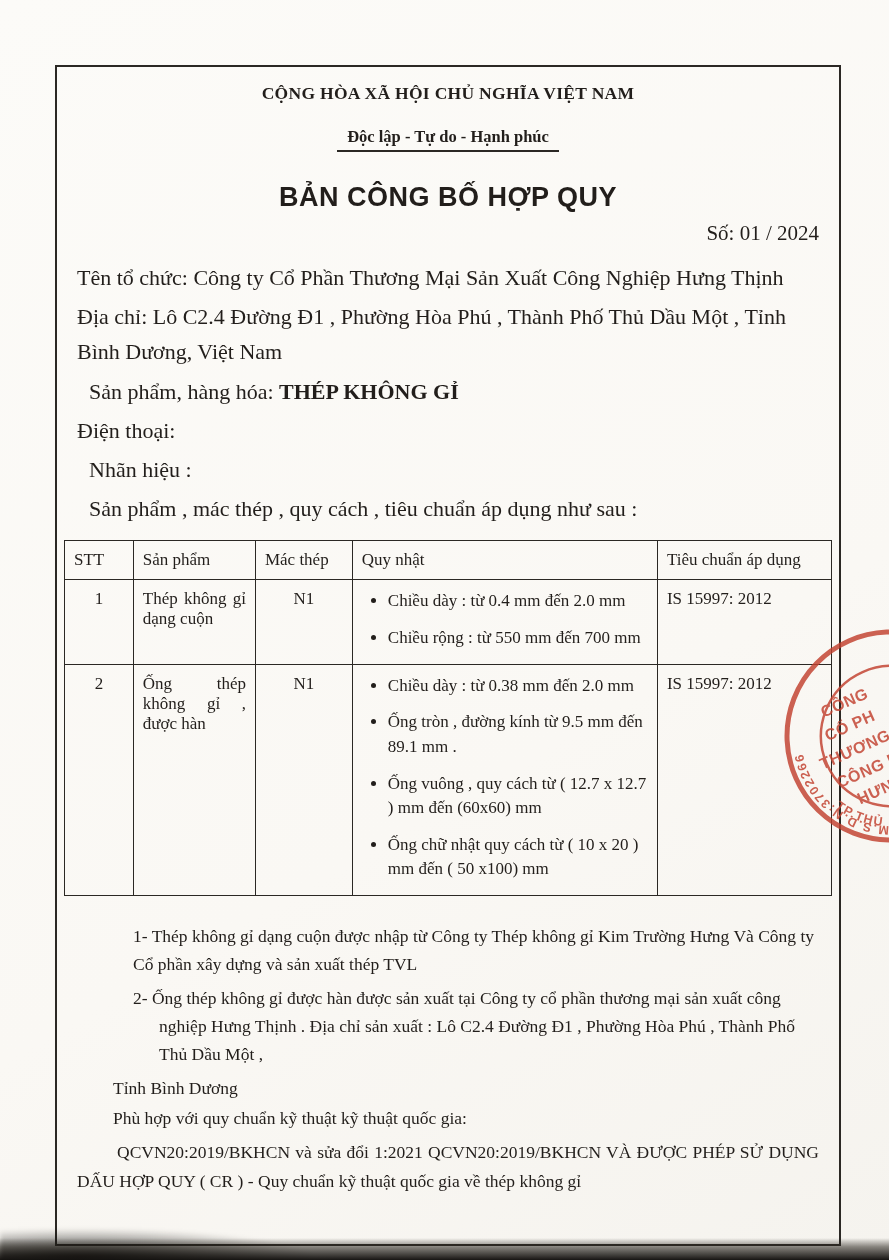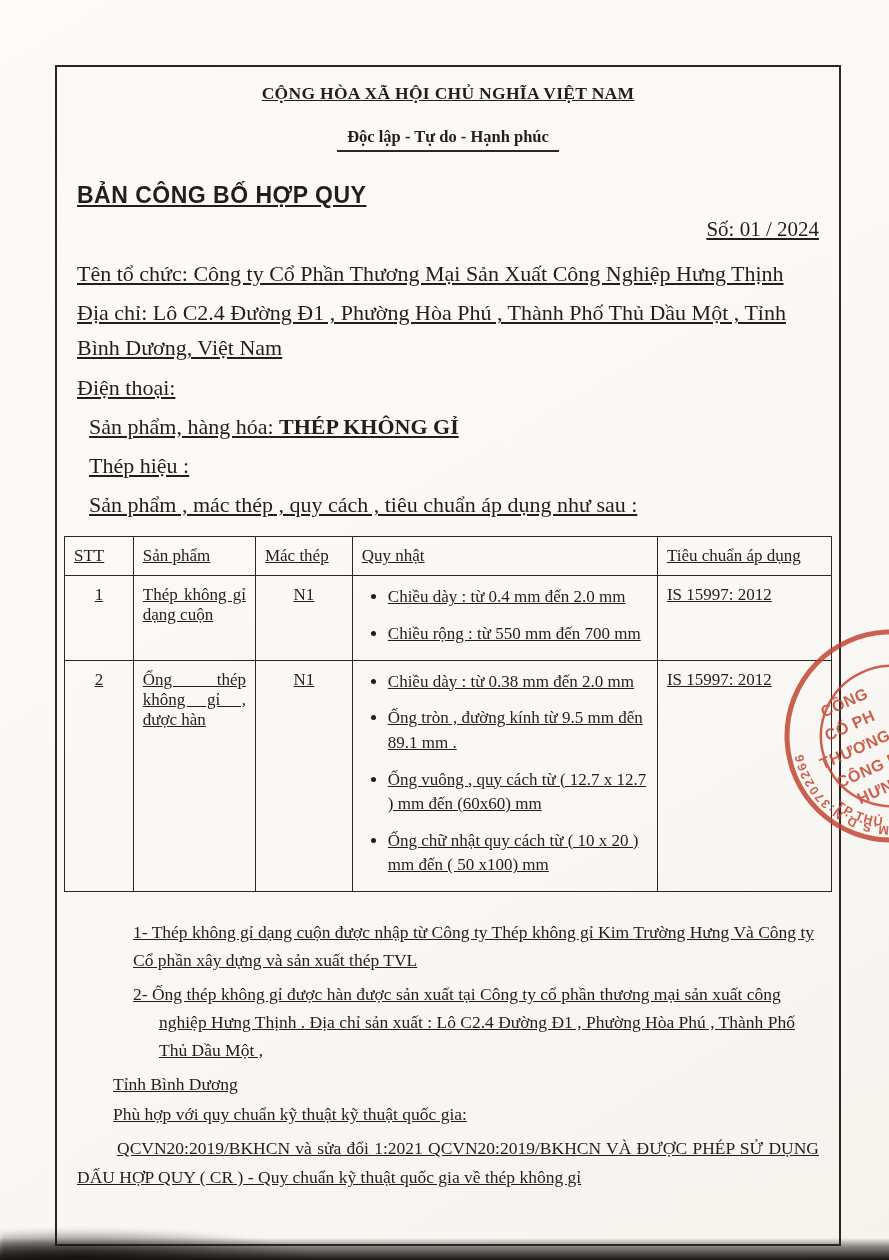--- a/index.html
+++ b/index.html
@@ -11,30 +11,29 @@
     overflow:hidden;
     font-family:"Liberation Serif","DejaVu Serif",serif;
     color:#221e1b;
   }
   .frame{
     position:absolute;
     left:55px;top:65px;right:48px;bottom:14px;
     border:2px solid #2b2824;
     padding:10px 20px 0 20px;
     box-sizing:border-box;
-    text-decoration:underline;
   }
   .nat-header{text-align:center;margin-top:6px;}
   .nat-title{font-weight:bold;font-size:17.5px;letter-spacing:.3px;}
   .nat-motto{display:inline-block;font-weight:bold;font-size:16.5px;margin-top:5px;
     padding:0 10px 3px 10px;border-bottom:2px solid #2b2824;}
   .doc-title{
-    margin:30px 0 0 0;
+    text-align:center;margin:30px 0 0 0;
     font-family:"Liberation Sans","DejaVu Sans",sans-serif;
-    font-weight:bold;font-size:23px;letter-spacing:.5px;
+    font-weight:bold;font-size:27px;letter-spacing:.5px;
   }
   .doc-number{text-align:right;font-size:21px;margin-top:8px;}
   .para{font-size:22px;line-height:1.6;margin:4px 0 0 0;}
   .para.first{margin-top:14px;}
   .para.indent{padding-left:12px;}
   .bold{font-weight:bold;}
   table.product-table{
     width:calc(100% + 26px);
     margin:14px -13px 0 -13px;
     border-collapse:collapse;
@@ -100,23 +99,23 @@
     <div class="nat-header">
       <div class="nat-title">CỘNG HÒA XÃ HỘI CHỦ NGHĨA VIỆT NAM</div><br>
       <span class="nat-motto">Độc lập - Tự do - Hạnh phúc</span>
     </div>
 
     <div class="doc-title">BẢN CÔNG BỐ HỢP QUY</div>
     <div class="doc-number">Số: 01 / 2024</div>
 
     <p class="para first">Tên tổ chức: Công ty Cổ Phần Thương Mại Sản Xuất Công Nghiệp Hưng Thịnh</p>
     <p class="para">Địa chỉ: Lô C2.4 Đường Đ1 , Phường Hòa Phú , Thành Phố Thủ Dầu Một , Tỉnh Bình Dương, Việt Nam</p>
+    <p class="para indent"><span>Sản phẩm, hàng hóa: </span><span class="bold">THÉP KHÔNG GỈ</span></p>
     <p class="para">Điện thoại:</p>
-    <p class="para indent"><span>Sản phẩm, hàng hóa: </span><span class="bold">THÉP KHÔNG GỈ</span></p>
-    <p class="para indent">Thép hiệu :</p>
+    <p class="para indent">Nhãn hiệu :</p>
     <p class="para indent">Sản phẩm , mác thép , quy cách , tiêu chuẩn áp dụng như sau :</p>
 
     <table class="product-table">
       <thead>
         <tr>
           <th class="col-stt">STT</th>
           <th class="col-sp">Sản phẩm</th>
           <th class="col-mt">Mác thép</th>
           <th class="col-qc">Quy nhật</th>
           <th class="col-tc">Tiêu chuẩn áp dụng</th>

